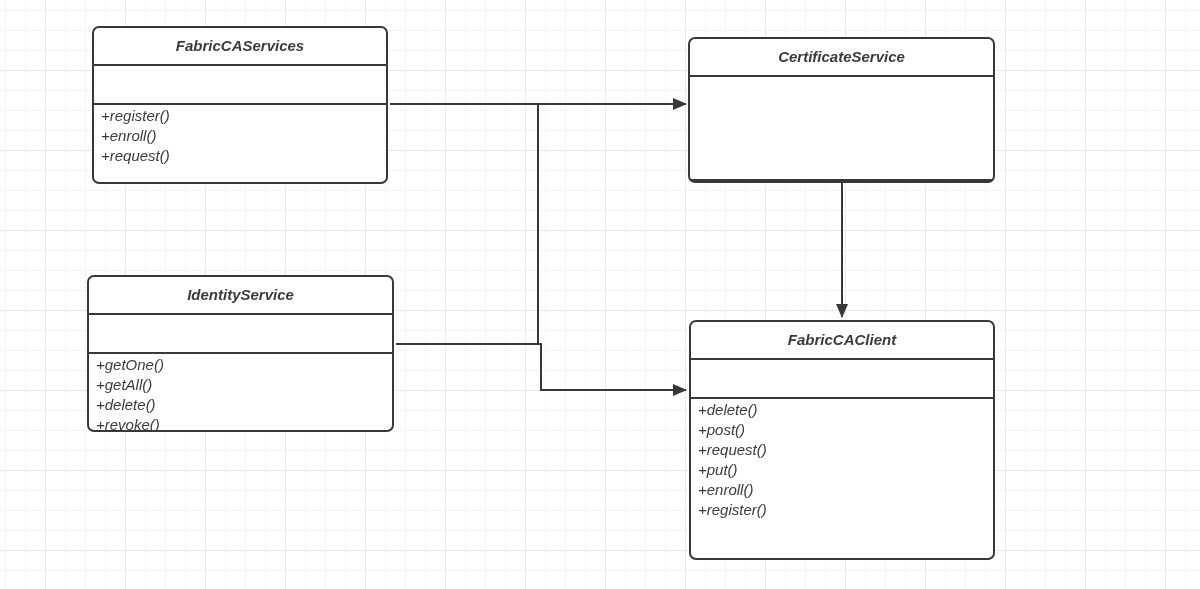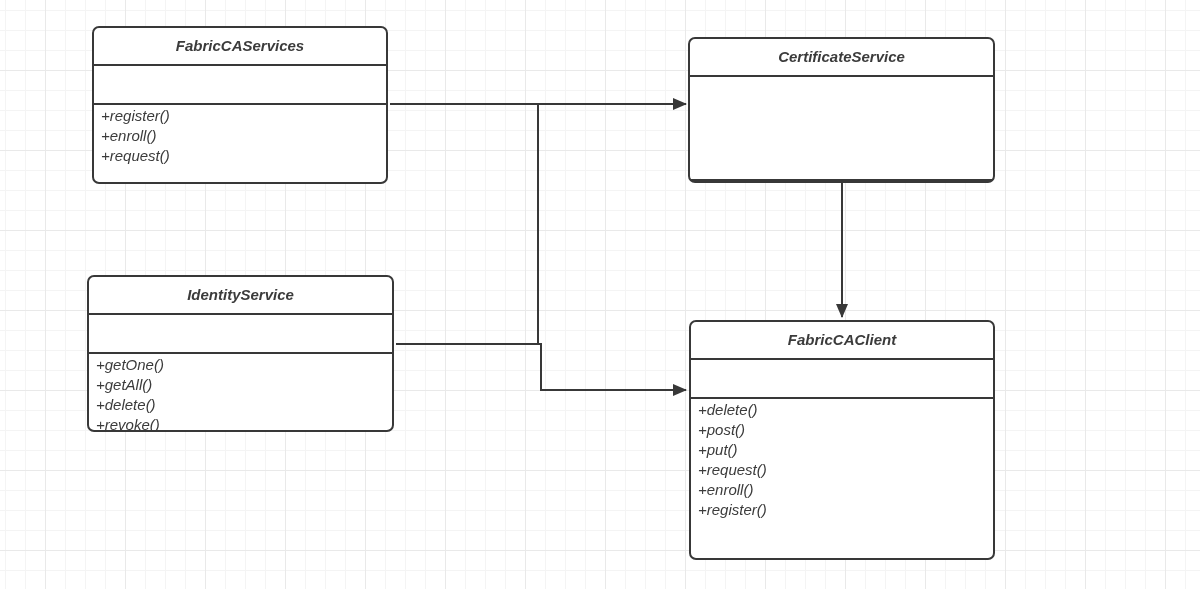--- a/index.html
+++ b/index.html
@@ -116,20 +116,20 @@
         <div class="uml-method">+revoke()</div>
       </div>
   </div>
 
   <div class="uml-class" id="cls-fabric-ca-client">
     <div class="uml-title">FabricCAClient</div>
     <div class="uml-attrs"></div>
     <div class="uml-methods">
         <div class="uml-method">+delete()</div>
         <div class="uml-method">+post()</div>
+        <div class="uml-method">+request()</div>
         <div class="uml-method">+put()</div>
-        <div class="uml-method">+request()</div>
         <div class="uml-method">+enroll()</div>
         <div class="uml-method">+register()</div>
       </div>
   </div>
 
 </div>
 
 </body></html>

